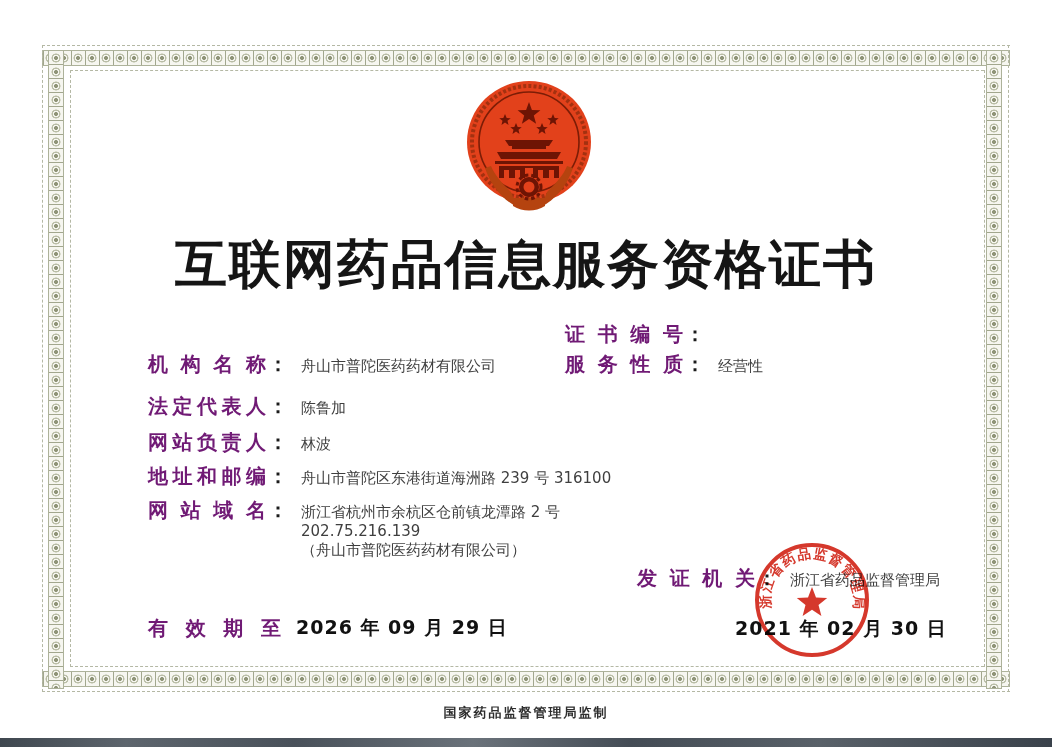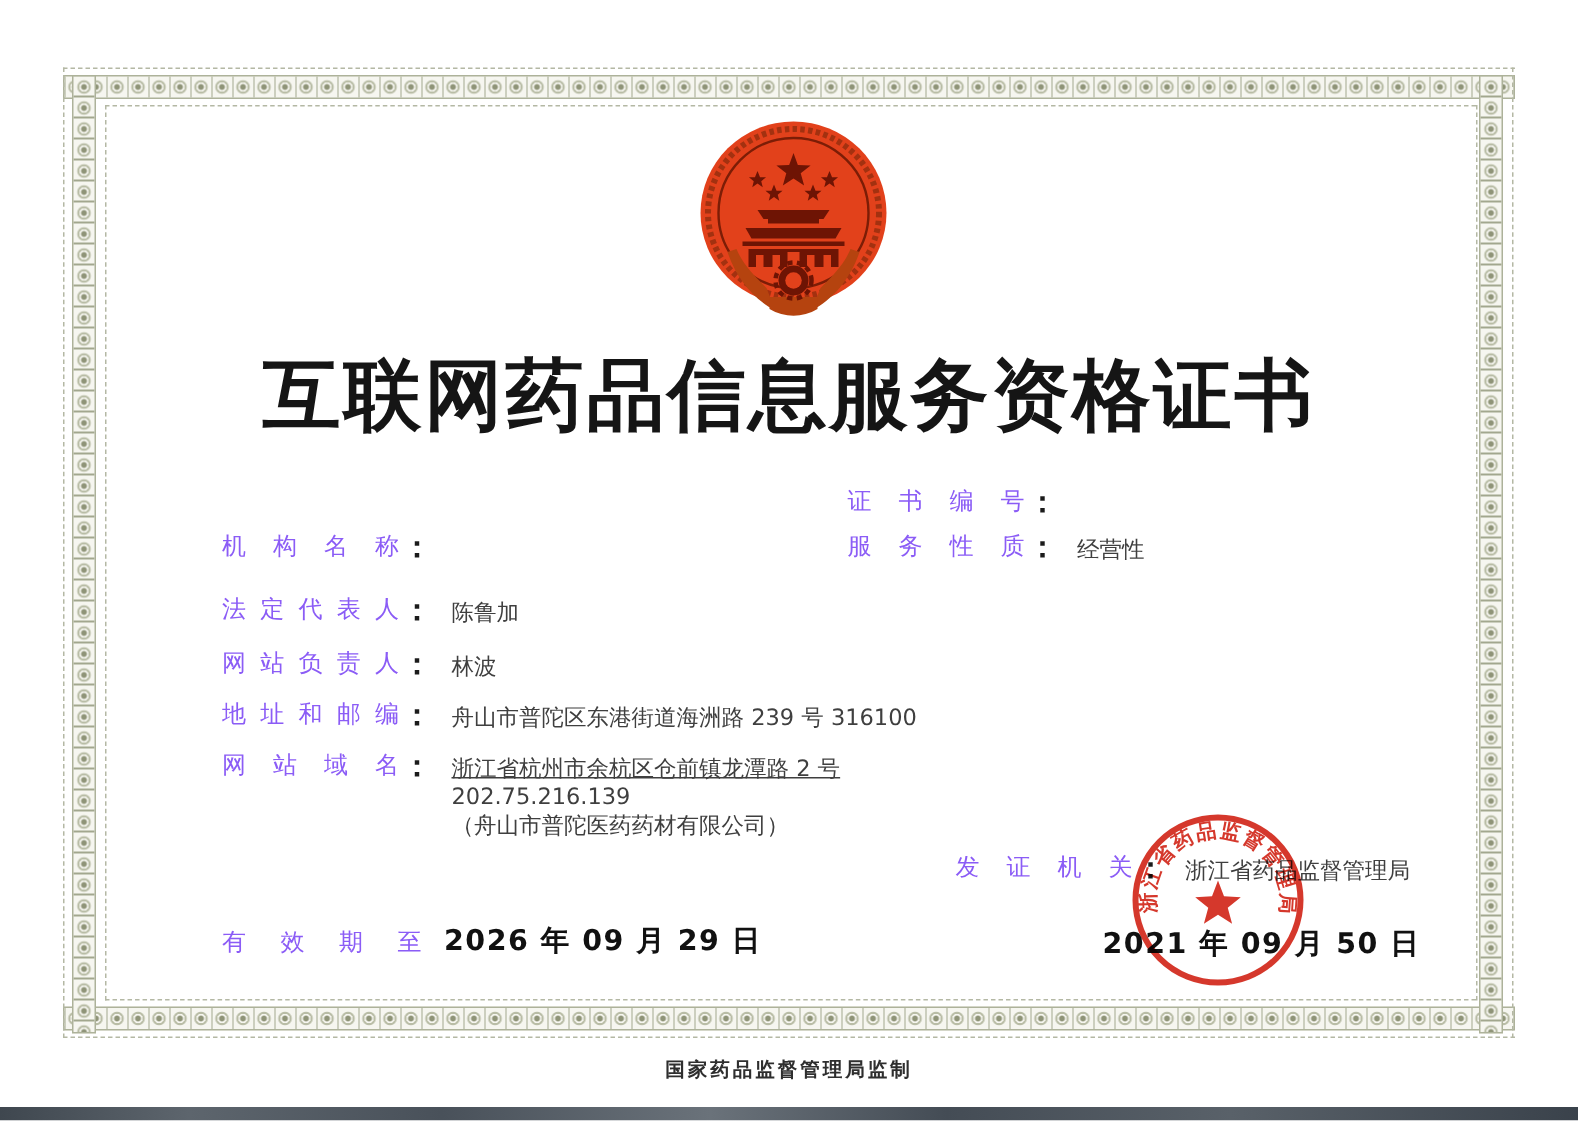--- a/index.html
+++ b/index.html
@@ -37,21 +37,21 @@
   .emblem { position:absolute; left:465px; top:80px; width:128px; height:142px; }
   .title {
     position:absolute; left:0; top:230px; width:1052px; text-align:center;
     font-family:"Liberation Serif","DejaVu Serif",serif;
     font-size:52px; font-weight:700; color:#151515; letter-spacing:2px; line-height:70px;
   }
 
   
   .row { position:absolute; display:flex; align-items:flex-start; white-space:nowrap; }
   .lab {
-    display:inline-block; font-weight:400; font-size:16px; color:#8b5cf6;
+    display:inline-block; font-weight:700; font-size:20px; color:#701a75;
     text-align:justify; text-align-last:justify; line-height:24px;
   }
   .lab.w118 { width:118px; }
   .lab.w135 { width:135px; letter-spacing:2px; }
   .colon { font-weight:700; font-size:20px; color:#1b1b1b; margin-left:2px; line-height:24px; }
   .val {
     font-size:15px; color:#3f3f3f; margin-left:13px; padding-top:5px; line-height:19px;
   }
   .val.big {
     font-size:19px; font-weight:700; color:#111; padding-top:2px; letter-spacing:1px;
@@ -128,20 +128,21 @@
 <div class="title">互联网药品信息服务资格证书</div>
 
 <div class="row" style="left:565px; top:322px;">
   <span class="lab w118">证 书 编 号</span>
     <span class="colon">：</span>
 </div>
 
 <div class="row" style="left:148px; top:352px;">
   <span class="lab w118">机 构 名 称</span>
     <span class="colon">：</span>
+  <span class="val">舟山市普陀医药药材有限公司</span>
 </div>
 <div class="row" style="left:565px; top:352px;">
   <span class="lab w118">服 务 性 质</span>
     <span class="colon">：</span>
   <span class="val">经营性</span>
 </div>
 
 <div class="row" style="left:148px; top:394px;">
   <span class="lab w118">法定代表人</span>
     <span class="colon">：</span>
@@ -157,38 +158,38 @@
 <div class="row" style="left:148px; top:464px;">
   <span class="lab w118">地址和邮编</span>
     <span class="colon">：</span>
   <span class="val">舟山市普陀区东港街道海洲路 239 号 316100</span>
 </div>
 
 <div class="row" style="left:148px; top:498px;">
   <span class="lab w118">网 站 域 名</span>
     <span class="colon">：</span>
   <span class="val" style="white-space:normal;">
-    <span style="display:block;text-decoration:underline;">浙江省杭州市余杭区仓前镇龙潭路 2 号</span>
+    <span style="display:block;">浙江省杭州市余杭区仓前镇龙潭路 2 号</span>
     <span style="display:block;">202.75.216.139</span>
     <span style="display:block;">（舟山市普陀医药药材有限公司）</span>
   </span>
 </div>
 
 <div class="row" style="left:637px; top:566px;">
   <span class="lab w118">发 证 机 关</span>
     <span class="colon">：</span>
   <span class="val">浙江省药品监督管理局</span>
 </div>
 
 <div class="row" style="left:148px; top:616px;">
   <span class="lab w135">有 效 期 至</span>
   <span class="val big">2026 年 09 月 29 日</span>
 </div>
 
-<div class="date-right">2021 年 09 月 50 日</div>
+<div class="date-right">2021 年 02 月 30 日</div>
 
 <svg class="seal" viewBox="0 0 120 120" aria-hidden="true">
   <defs>
     <path id="sealArc" d="M 22 78 A 42 42 0 1 1 98 78" fill="none"></path>
   </defs>
   <circle cx="60" cy="60" r="55" fill="none" stroke="#d2291c" stroke-width="4"></circle>
   <path d="M60,47 L64,57.5 L75.2,58.1 L66.5,65.1 L69.4,75.9 L60,69.8 L50.6,75.9 L53.5,65.1 L44.8,58.1 L56,57.5 Z" fill="#d2291c"></path>
   <text font-size="13.5" font-weight="700" fill="#d2291c" letter-spacing="1.5" font-family="'DejaVu Sans','Liberation Sans',sans-serif">
     <textPath href="#sealArc" startOffset="6%">浙江省药品监督管理局</textPath>
   </text>

